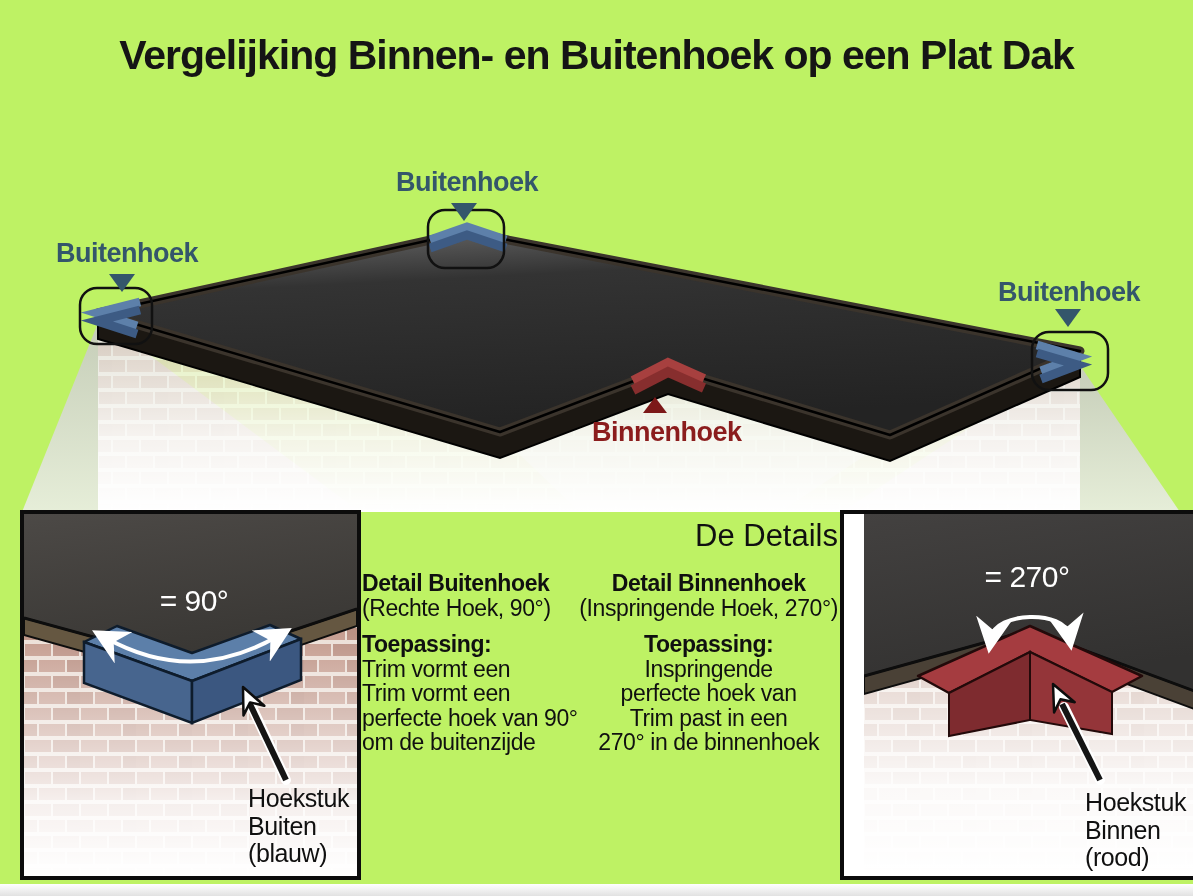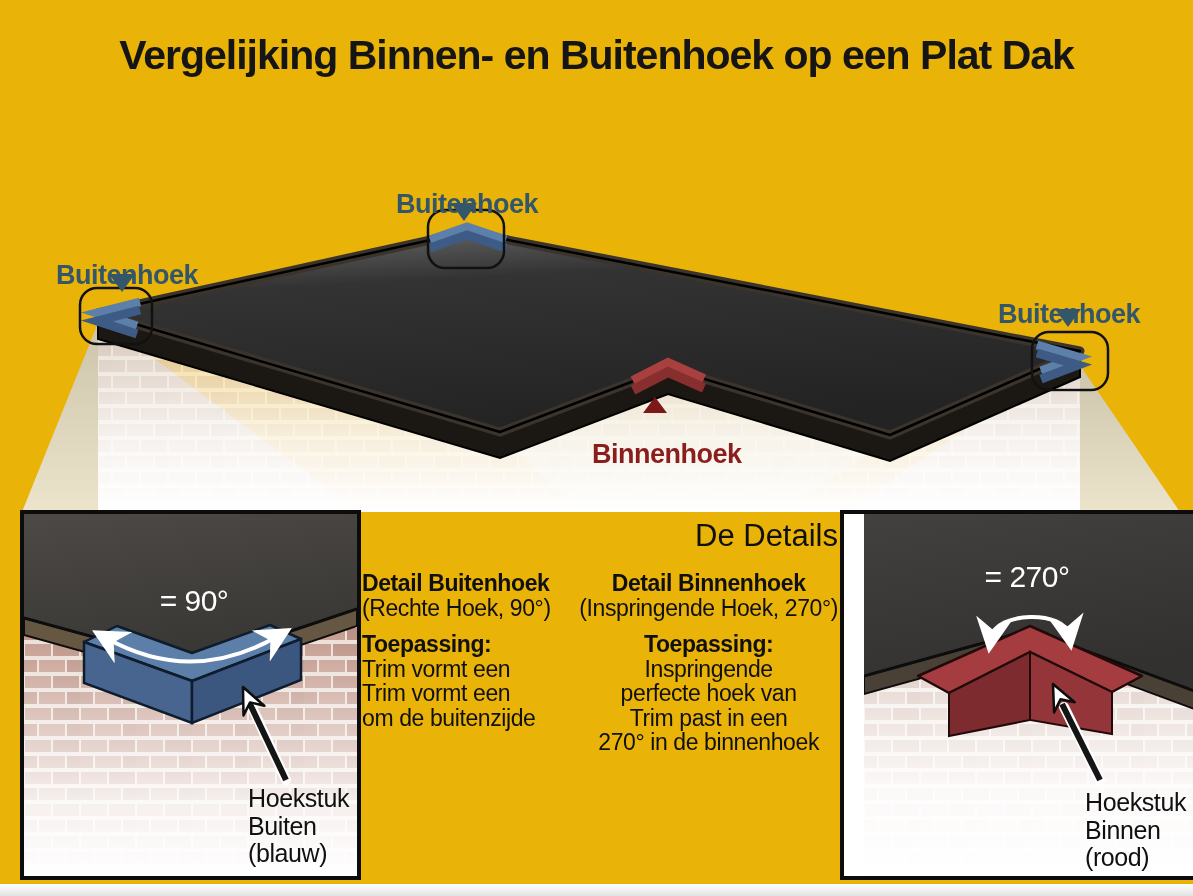--- a/index.html
+++ b/index.html
@@ -1,21 +1,21 @@
 <!DOCTYPE html>
 <html><head>
 <meta charset="utf-8">
 <style>
   html,body{margin:0;padding:0;background:#fff;}
-  #page{position:relative;width:1193px;height:896px;background:#eab308;overflow:hidden;
+  #page{position:relative;width:1193px;height:896px;background:#bef264;overflow:hidden;
         font-family:"Liberation Sans","DejaVu Sans",sans-serif;}
   .abs{position:absolute;}
   #title{left:0;top:32px;width:1193px;text-align:center;font-size:41px;font-weight:bold;
          color:#151515;letter-spacing:-1px;}
-  .roof-label{font-size:27px;font-weight:bold;color:#34566b;letter-spacing:-0.5px;white-space:nowrap;margin-top:22px;}
+  .roof-label{font-size:27px;font-weight:bold;color:#34566b;letter-spacing:-0.5px;white-space:nowrap;}
   .roof-label.inner{color:#8b1d1d;}
   .tri-down{width:0;height:0;border-left:13px solid transparent;border-right:13px solid transparent;
             border-top:18px solid #34566b;}
   .tri-up{width:0;height:0;border-left:12px solid transparent;border-right:12px solid transparent;
           border-bottom:16px solid #7c1818;}
   
   #details{left:362px;top:512px;width:476px;color:#101010;}
   #details .heading{text-align:right;font-size:31px;font-weight:normal;margin:6px 0 17px 0;}
   #details .cols{display:flex;justify-content:space-between;}
   #details .col{font-size:23px;line-height:24.5px;letter-spacing:-0.4px;white-space:nowrap;}
@@ -117,20 +117,21 @@
   <div id="details" class="abs">
     <div class="heading">De Details</div>
     <div class="cols">
       <div class="col left">
         <div class="hd">Detail Buitenhoek</div>
         <div>(Rechte Hoek, 90°)</div>
         <div class="gap"></div>
         <div class="hd">Toepassing:</div>
         <div>Trim vormt een</div>
         <div>Trim vormt een</div>
+        <div>perfecte hoek van 90°</div>
         <div>om de buitenzijde</div>
       </div>
       <div class="col right">
         <div class="hd">Detail Binnenhoek</div>
         <div>(Inspringende Hoek, 270°)</div>
         <div class="gap"></div>
         <div class="hd">Toepassing:</div>
         <div>Inspringende</div>
         <div>perfecte hoek van</div>
         <div>Trim past in een</div>

